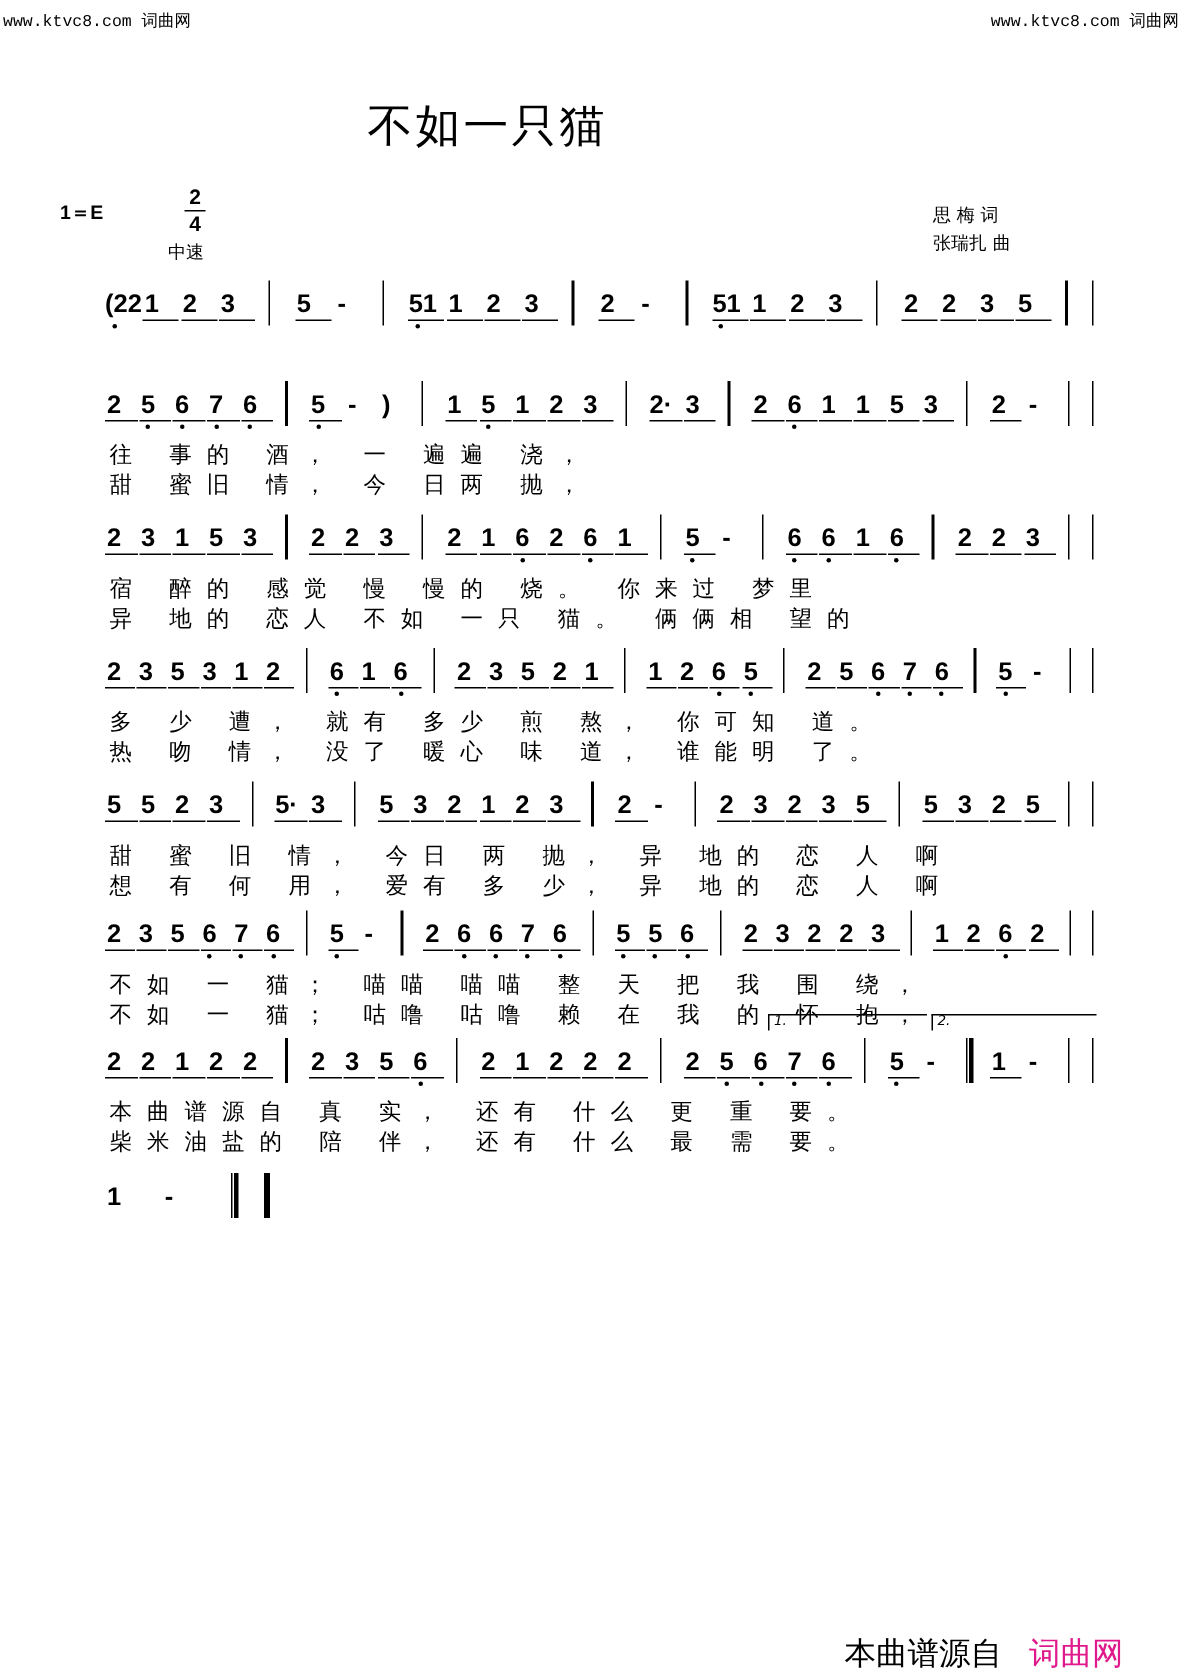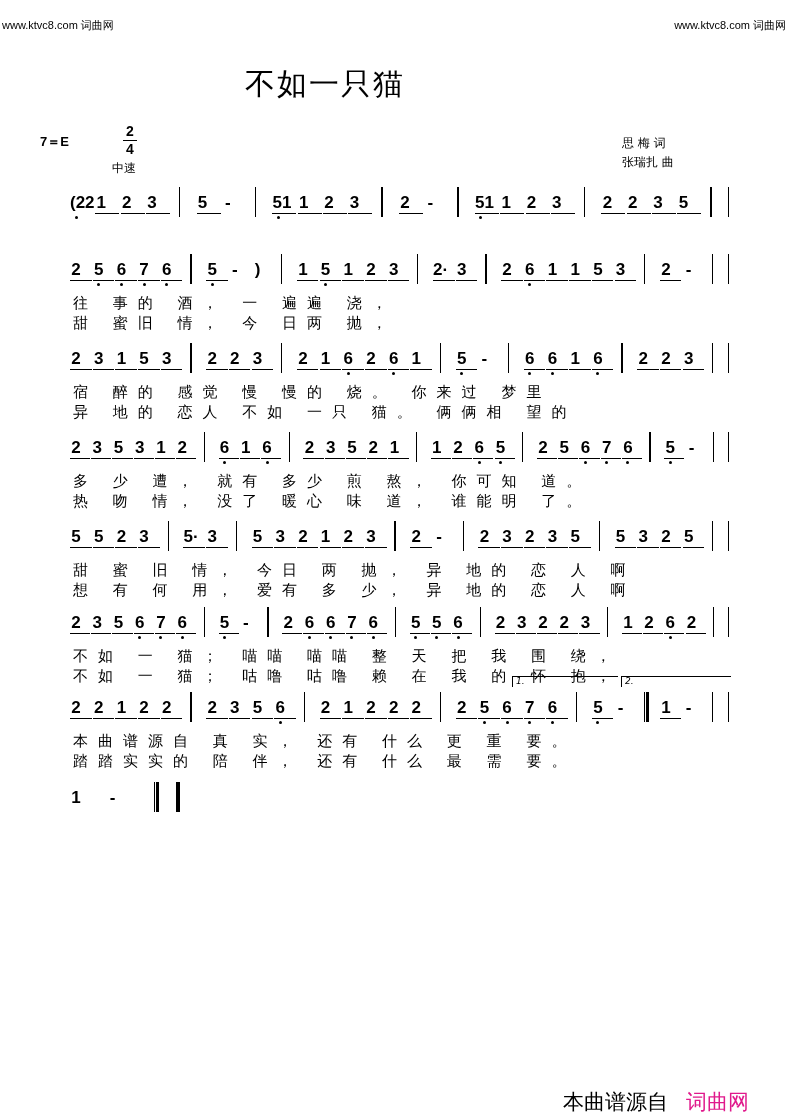--- a/index.html
+++ b/index.html
@@ -1,17 +1,17 @@
 <!DOCTYPE html>
 <html><head>
 <meta charset="utf-8">
 <style>
   html, body { margin:0; padding:0; background:#fff; }
   body { width:790px; height:1119px; position:relative; overflow:hidden; font-family:"DejaVu Sans", sans-serif; color:#000; }
-  .wm { position:absolute; top:18px; font-family:Liberation Sans, sans-serif; font-size:11px; }
+  .wm { position:absolute; top:6px; font-family:Liberation Mono, monospace; font-size:11px; }
   .title { position:absolute; top:64px; left:0; width:650px; text-align:center; font-family:"DejaVu Serif", serif; font-size:30px; letter-spacing:2px; }
   .key { position:absolute; left:40px; top:133px; font-weight:bold; font-size:13px; font-family:"Liberation Sans", sans-serif; }
   .ts { position:absolute; left:123px; top:124px; width:14px; text-align:center; font-weight:bold; font-size:14px; line-height:15px; font-family:"Liberation Sans", sans-serif; }
   .ts .bar { border-top:1.5px solid #000; margin:1px 0; }
   .tempo { position:absolute; left:112px; top:160px; font-size:12px; }
   .credits { position:absolute; left:622px; top:134px; font-size:12px; line-height:19px; }
   .sys { position:absolute; left:0; width:790px; }
   .n { position:absolute; font-family:"Liberation Sans", sans-serif; font-weight:bold; font-size:17px; width:12px; text-align:center; top:0; }
   .ld { position:absolute; width:3px; height:3px; background:#000; border-radius:50%; top:23px; }
   .ul { position:absolute; height:0; border-top:1.3px solid #000; }
@@ -22,21 +22,21 @@
   .volta { position:absolute; border-top:1px solid #000; border-left:1px solid #000; height:10px; font-size:9px; font-style:italic; padding-left:3px; line-height:9px; }
 </style>
 </head>
 <body>
 
 <div class="wm" style="left:2px;">www.ktvc8.com 词曲网</div>
 <div class="wm" style="right:4px;">www.ktvc8.com 词曲网</div>
 
 <div class="title">不如一只猫</div>
 
-<div class="key">7＝E</div>
+<div class="key">1＝E</div>
 <div class="ts">
   <div>2</div>
   <div class="bar"></div>
   <div>4</div>
 </div>
 <div class="tempo">中速</div>
 <div class="credits">
   <div>思 梅 词</div>
   <div>张瑞扎 曲</div>
 </div>
@@ -461,21 +461,21 @@
       <div class="n" style="left: 591.862px;">5</div>
       <div class="ld" style="left: 596.362px;"></div>
       <div class="ul" style="left: 591.862px; width: 21.5552px; top: 20px;"></div>
       <div class="n" style="left: 614.552px;">-</div>
       <div class="bl" style="left: 644.048px; width: 4px; border-left: 1.3px solid rgb(0, 0, 0); background: transparent; box-shadow: rgb(0, 0, 0) -3px 0px 0px inset;"></div>
       <div class="n" style="left: 659.931px;">1</div>
       <div class="ul" style="left: 659.931px; width: 21.5552px; top: 20px;"></div>
       <div class="n" style="left: 682.621px;">-</div>
       <div class="bl" style="left: 712.117px;"></div>
       <div class="ly" style="left: 73px; top: 34px; letter-spacing: 10px;">本曲谱源自 真 实， 还有 什么 更 重 要。</div>
-      <div class="ly" style="left: 73px; top: 54px; letter-spacing: 10px;">踏踏实实的 陪 伴， 还有 什么 最 需 要。</div>
+      <div class="ly" style="left: 73px; top: 54px; letter-spacing: 10px;">柴米油盐的 陪 伴， 还有 什么 最 需 要。</div>
       <div class="bl" style="left: 728px;"></div>
     </div>
     <div class="sys" style="top: 788px;">
       <div class="n" style="left: 70px;">1</div>
       <div class="n" style="left: 106.667px;">-</div>
       <div class="bl" style="left: 154.333px; width: 4px; border-left: 1.3px solid rgb(0, 0, 0); background: transparent; box-shadow: rgb(0, 0, 0) -3px 0px 0px inset;"></div>
       <div class="bl" style="left: 176px; width: 4px;"></div>
     </div>
     <div class="volta" style="left: 512px; top: 676px; width: 102px;">1.</div>
     <div class="volta" style="left: 621px; top: 676px; width: 106px;">2.</div>

